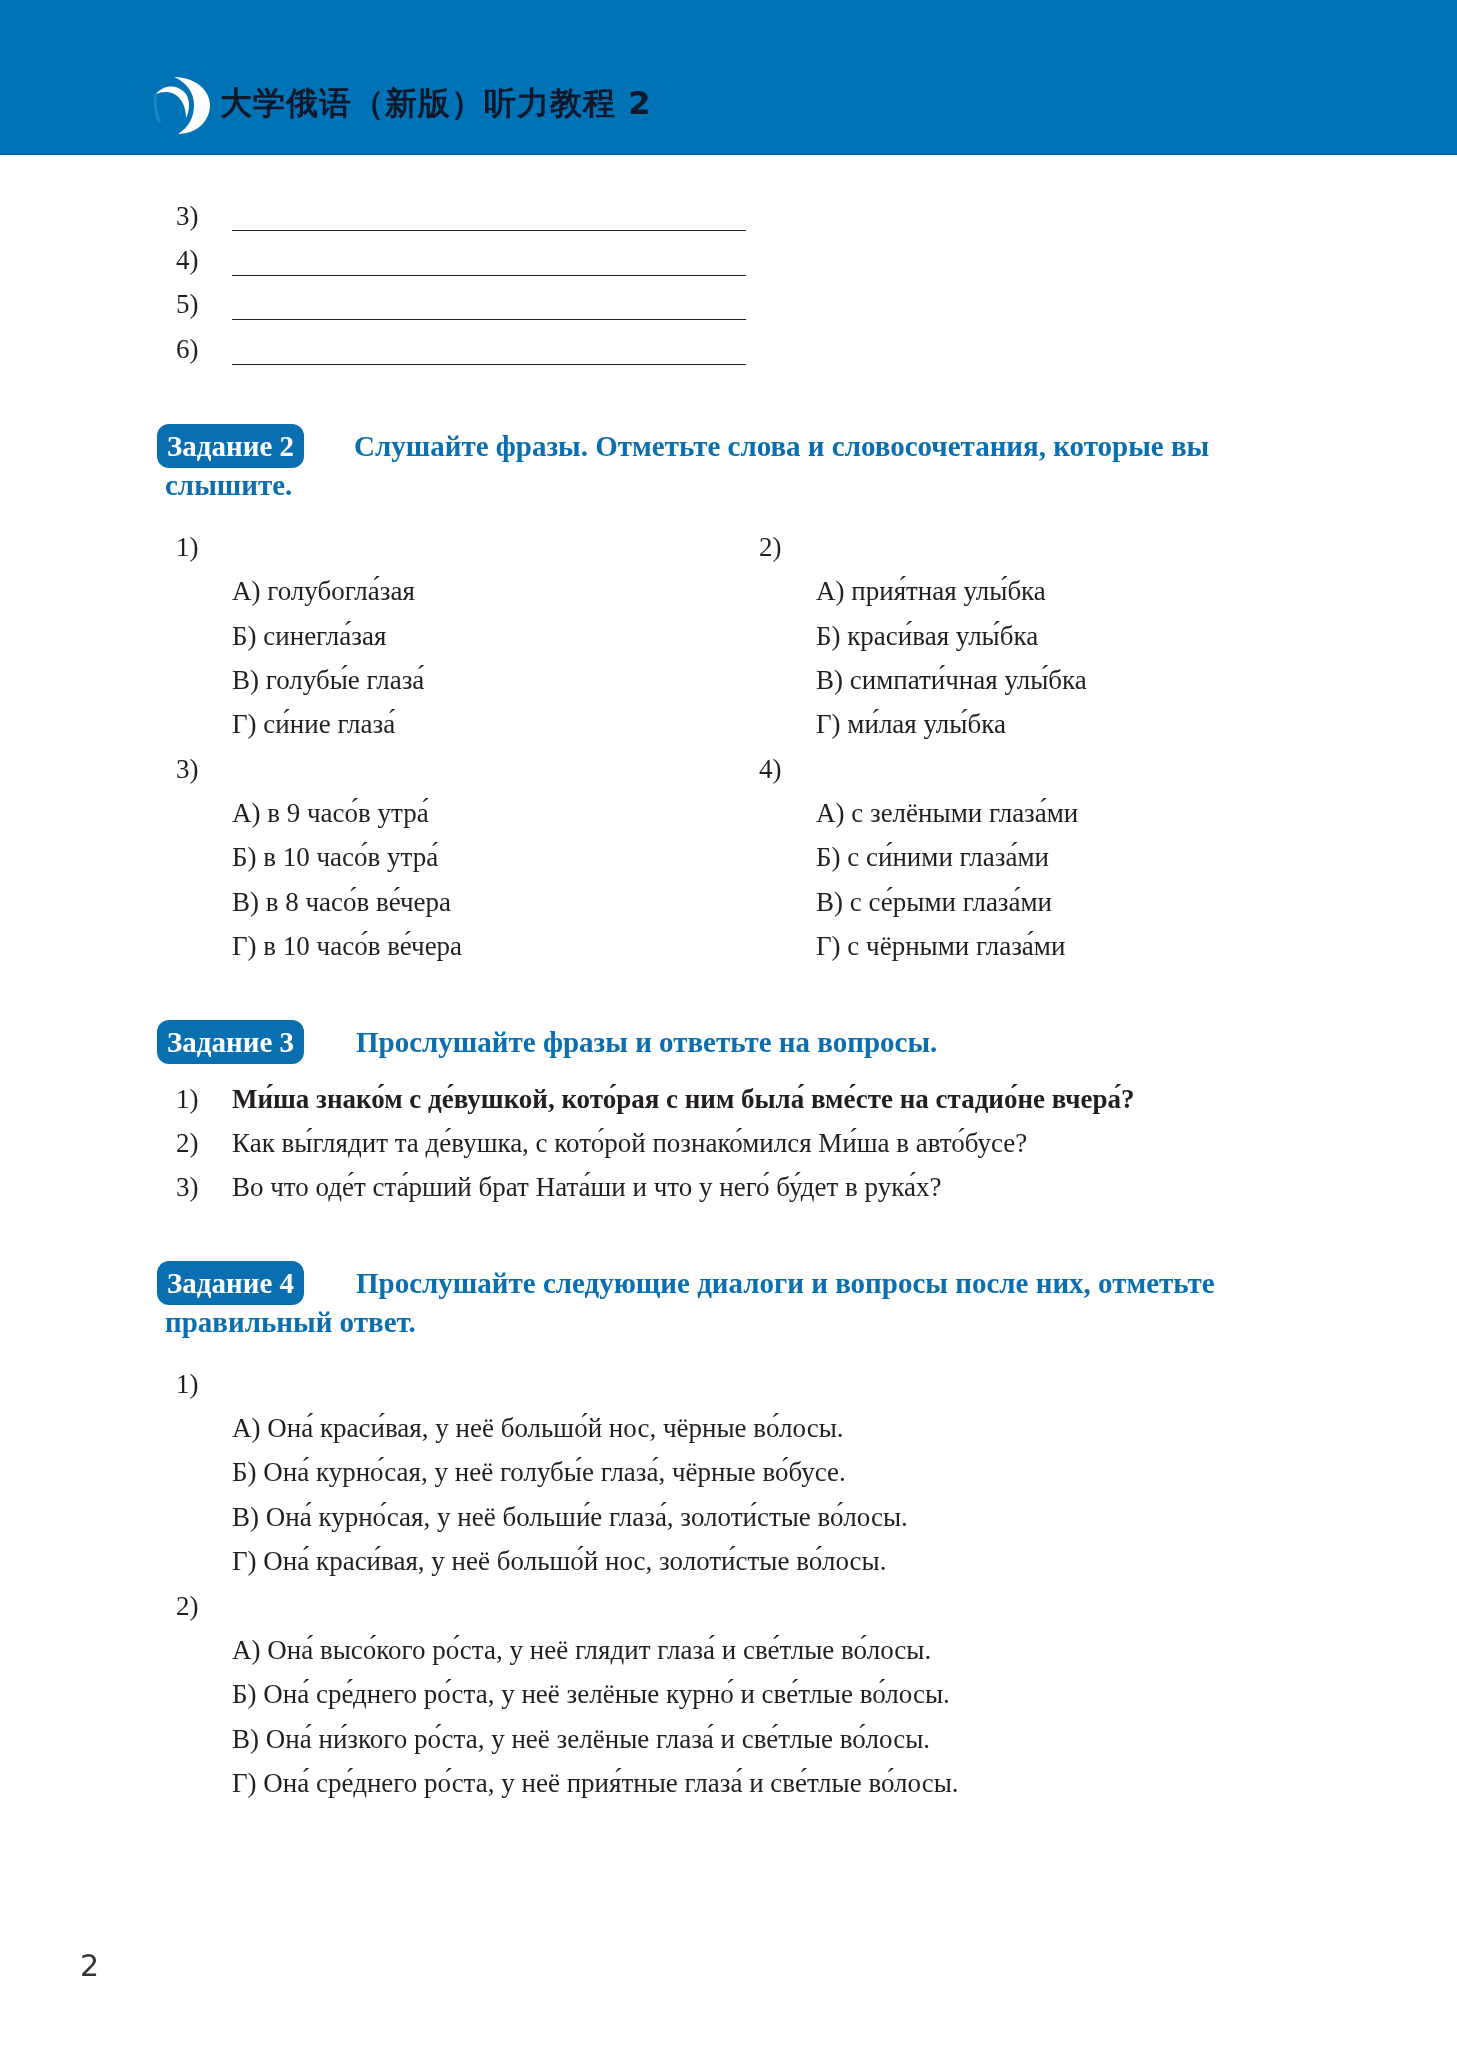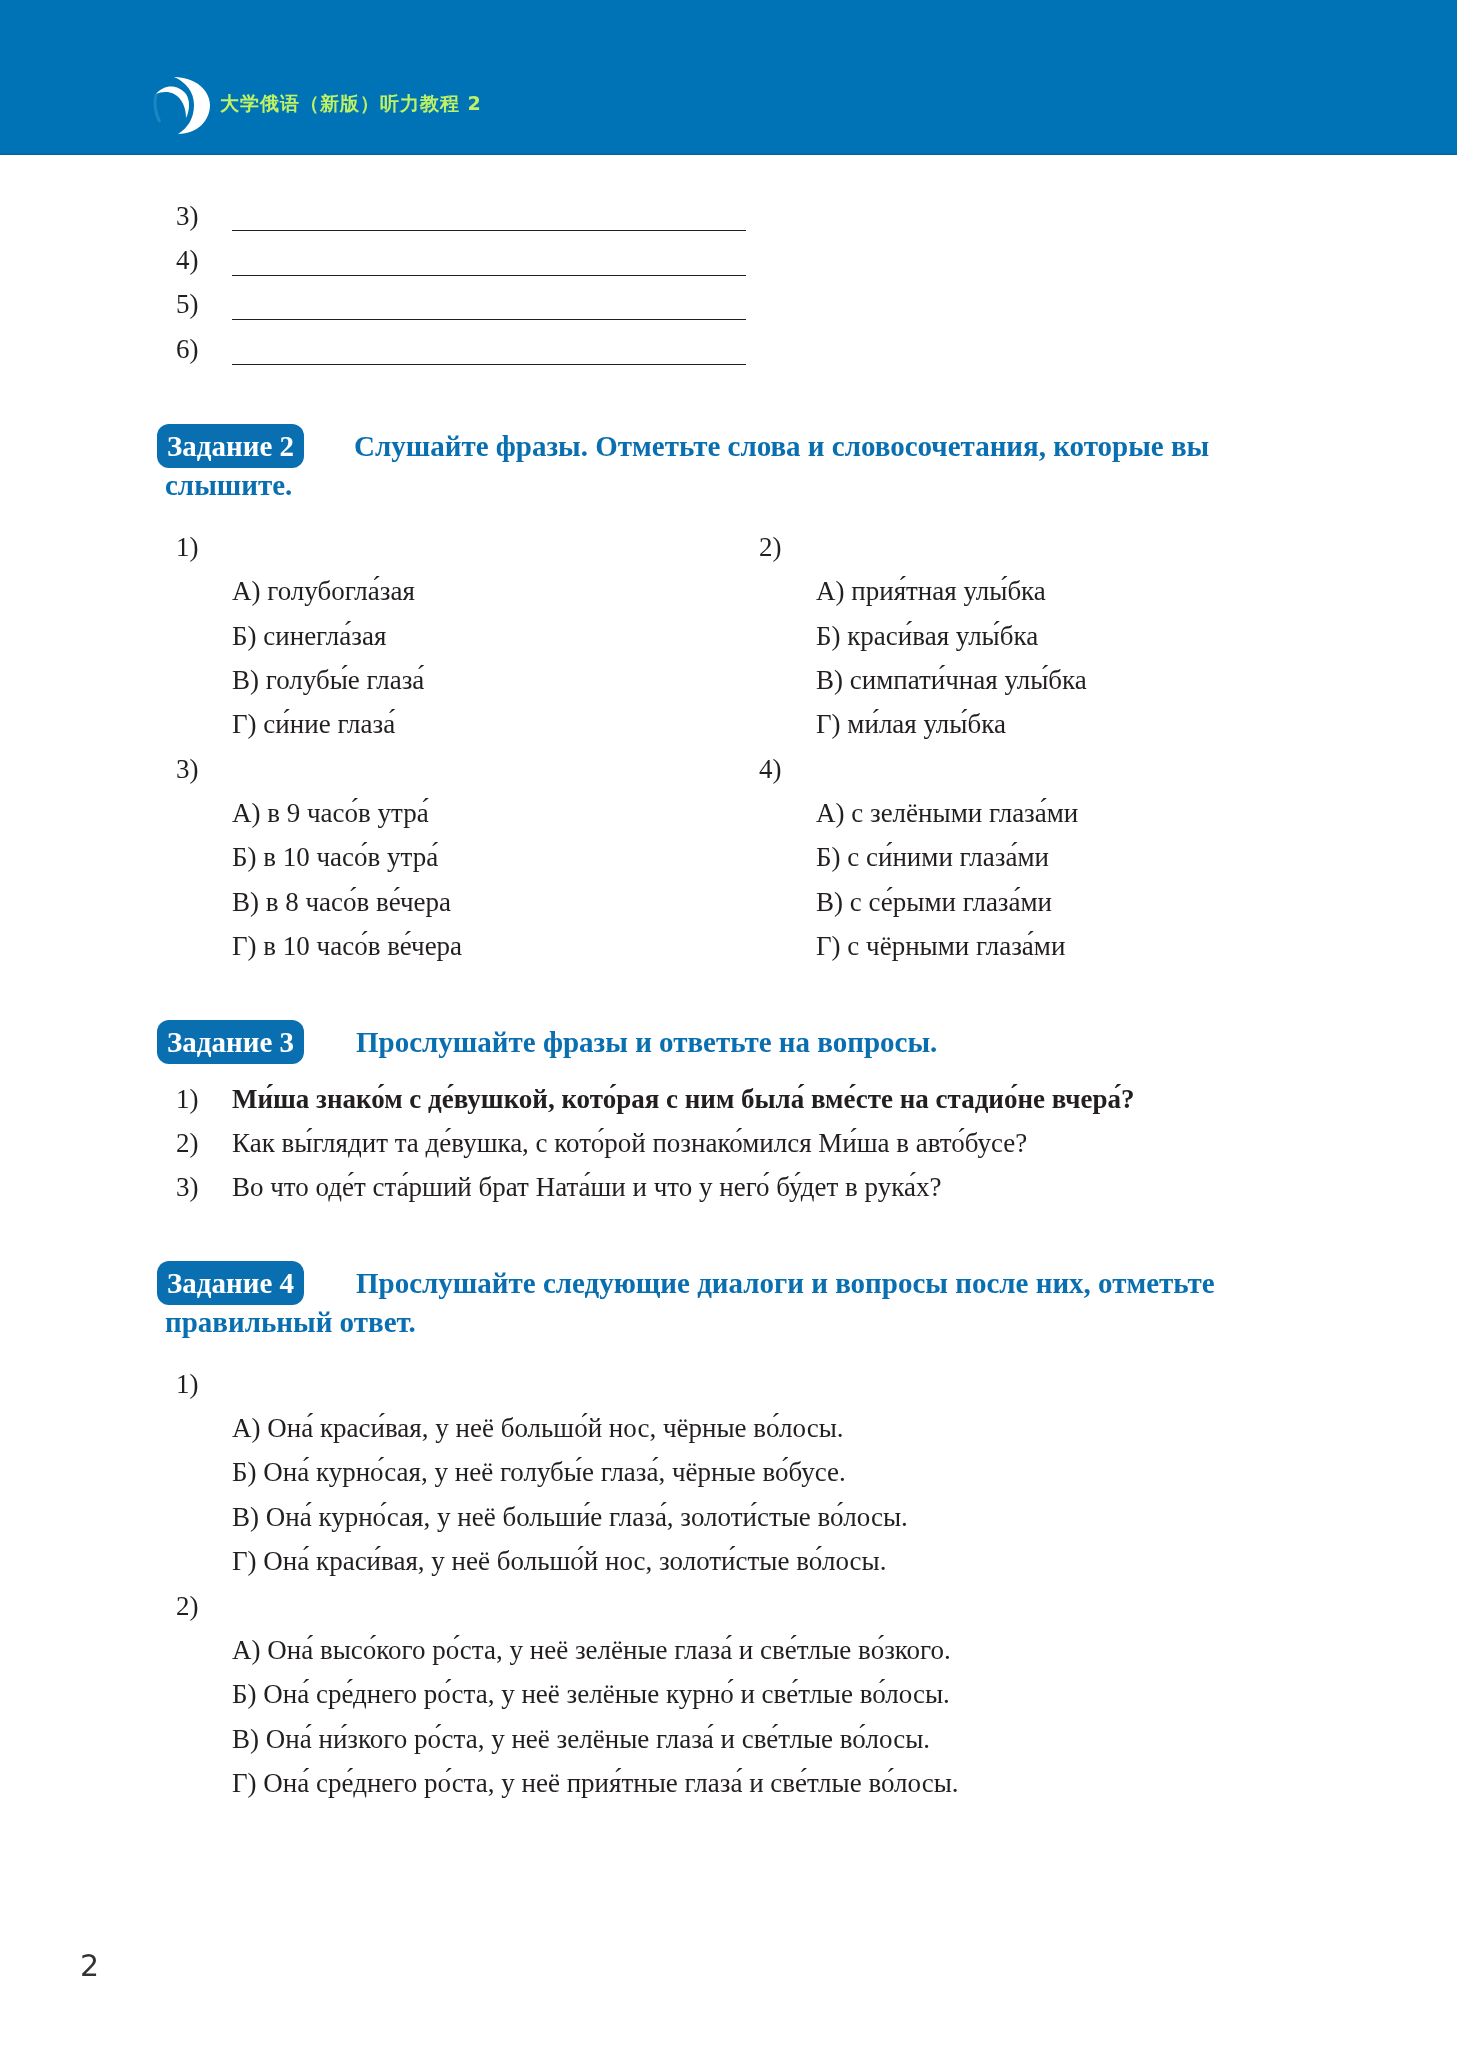--- a/index.html
+++ b/index.html
@@ -11,21 +11,21 @@
   }
   .header {
     position: absolute; left: 0; top: 0; width: 1457px; height: 153px;
     background: #0073b6;
     border-bottom: 2px solid #0068a4;
   }
   .logo { position: absolute; left: 152px; top: 74px; width: 60px; height: 62px; }
   .header-title {
     position: absolute; left: 220px; top: 88px;
     font-family: "DejaVu Sans", sans-serif; font-weight: bold;
-    font-size: 19px; color: #bef264; letter-spacing: 1px; line-height: 30px;
+    font-size: 32px; color: #0f172a; letter-spacing: 1px; line-height: 30px;
   }
   .abs { position: absolute; white-space: nowrap; }
   .num { font-size: 27px; line-height: 32px; }
   .opt { font-size: 27px; line-height: 32px; }
   .blank-line { position: absolute; height: 0; border-top: 1.6px solid #231f20; }
   .badge {
     position: absolute; background: #0a6fb0; color: #fff;
     border-radius: 12px;
     font-weight: bold; font-size: 29px; line-height: 44px;
     padding: 0 10px; height: 44px; box-sizing: border-box;
@@ -111,19 +111,19 @@
   <div class="task-title" style="left:356px; top:1266px;">Прослушайте следующие диалоги и вопросы после них, отметьте</div>
   <div class="task-title" style="left:165px; top:1305px;">правильный ответ.</div>
 
   <span class="abs num" style="left:176px; top:1368px;">1)</span>
   <span class="abs opt" style="left:232px; top:1412px;">А) Она́ краси́вая, у неё большо́й нос, чёрные во́лосы.</span>
   <span class="abs opt" style="left:232px; top:1456px;">Б) Она́ курно́сая, у неё голубы́е глаза́, чёрные во́бусе.</span>
   <span class="abs opt" style="left:232px; top:1501px;">В) Она́ курно́сая, у неё больши́е глаза́, золоти́стые во́лосы.</span>
   <span class="abs opt" style="left:232px; top:1545px;">Г) Она́ краси́вая, у неё большо́й нос, золоти́стые во́лосы.</span>
 
   <span class="abs num" style="left:176px; top:1590px;">2)</span>
-  <span class="abs opt" style="left:232px; top:1634px;">А) Она́ высо́кого ро́ста, у неё зелёные глаза́ и све́тлые во́зкого.</span>
+  <span class="abs opt" style="left:232px; top:1634px;">А) Она́ высо́кого ро́ста, у неё глядит глаза́ и све́тлые во́лосы.</span>
   <span class="abs opt" style="left:232px; top:1678px;">Б) Она́ сре́днего ро́ста, у неё зелёные курно́ и све́тлые во́лосы.</span>
   <span class="abs opt" style="left:232px; top:1723px;">В) Она́ ни́зкого ро́ста, у неё зелёные глаза́ и све́тлые во́лосы.</span>
   <span class="abs opt" style="left:232px; top:1767px;">Г) Она́ сре́днего ро́ста, у неё прия́тные глаза́ и све́тлые во́лосы.</span>
 </section>
 
 <div class="page-number">2</div>
 
 </body></html>

